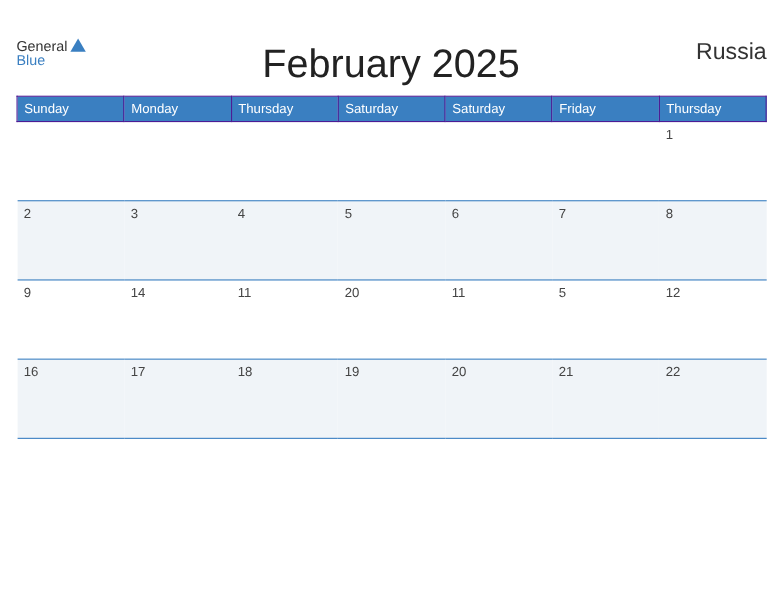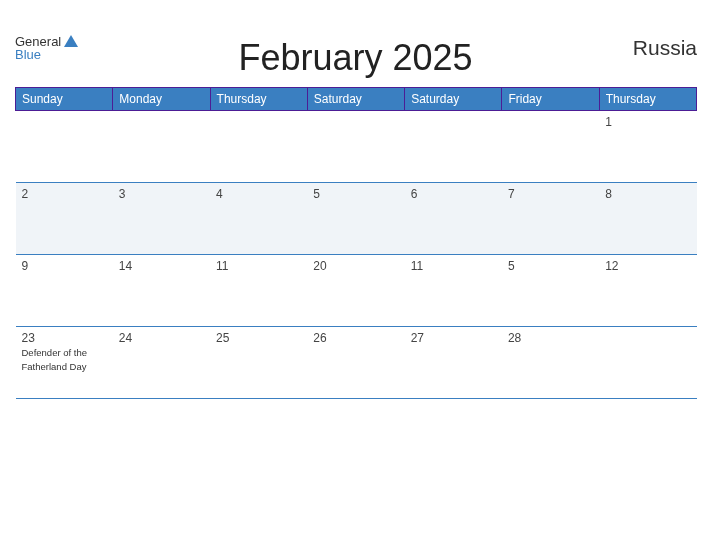--- a/index.html
+++ b/index.html
@@ -199,34 +199,38 @@
           <td class="day-cell">
             <span class="day-num">11</span>
           </td>
           <td class="day-cell">
             <span class="day-num">5</span>
           </td>
           <td class="day-cell">
             <span class="day-num">12</span>
           </td>
         </tr>
-        <tr class="week-row row-light">
-          <td class="day-cell"><span class="day-num">23</span><span class="holiday-text">Defender of the Fatherland Day</span></td>
-          <td class="day-cell">
-            <span class="day-num">24</span>
-          </td>
-          <td class="day-cell">
-            <span class="day-num">25</span>
-          </td>
-          <td class="day-cell">
-            <span class="day-num">26</span>
-          </td>
-          <td class="day-cell">
-            <span class="day-num">27</span>
-          </td>
-          <td class="day-cell">
-            <span class="day-num">28</span>
-          </td>
-          <td class="day-cell empty-cell"></td>
+        <tr class="week-row row-dark">
+          <td class="day-cell">
+            <span class="day-num">16</span>
+          </td>
+          <td class="day-cell">
+            <span class="day-num">17</span>
+          </td>
+          <td class="day-cell">
+            <span class="day-num">18</span>
+          </td>
+          <td class="day-cell">
+            <span class="day-num">19</span>
+          </td>
+          <td class="day-cell">
+            <span class="day-num">20</span>
+          </td>
+          <td class="day-cell">
+            <span class="day-num">21</span>
+          </td>
+          <td class="day-cell">
+            <span class="day-num">22</span>
+          </td>
         </tr>
       </tbody>
   </table>
 </div>
 
 </body></html>

